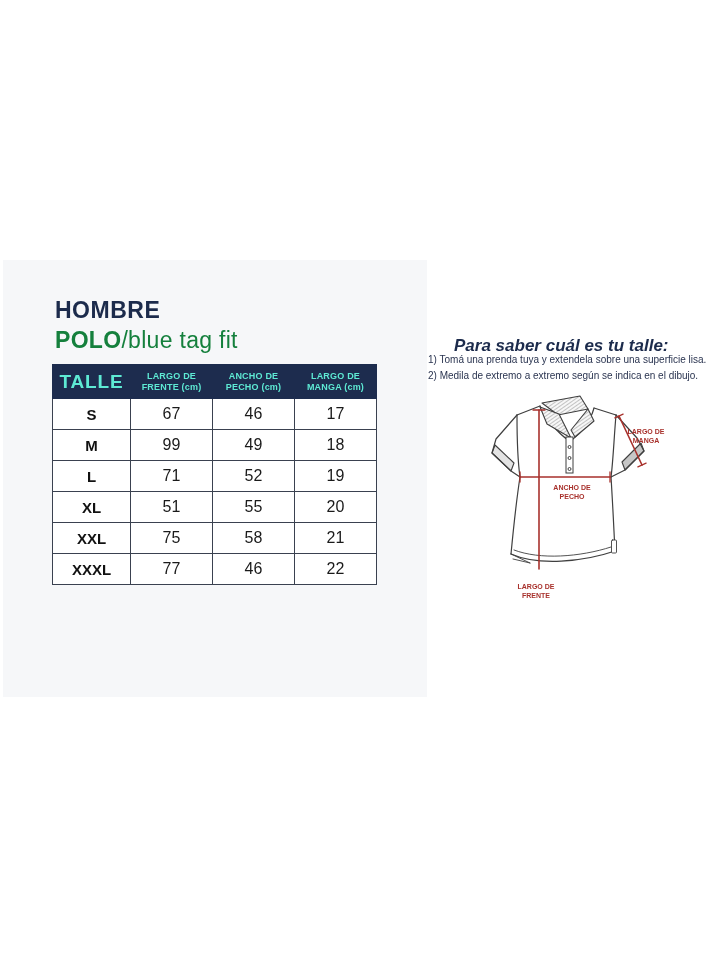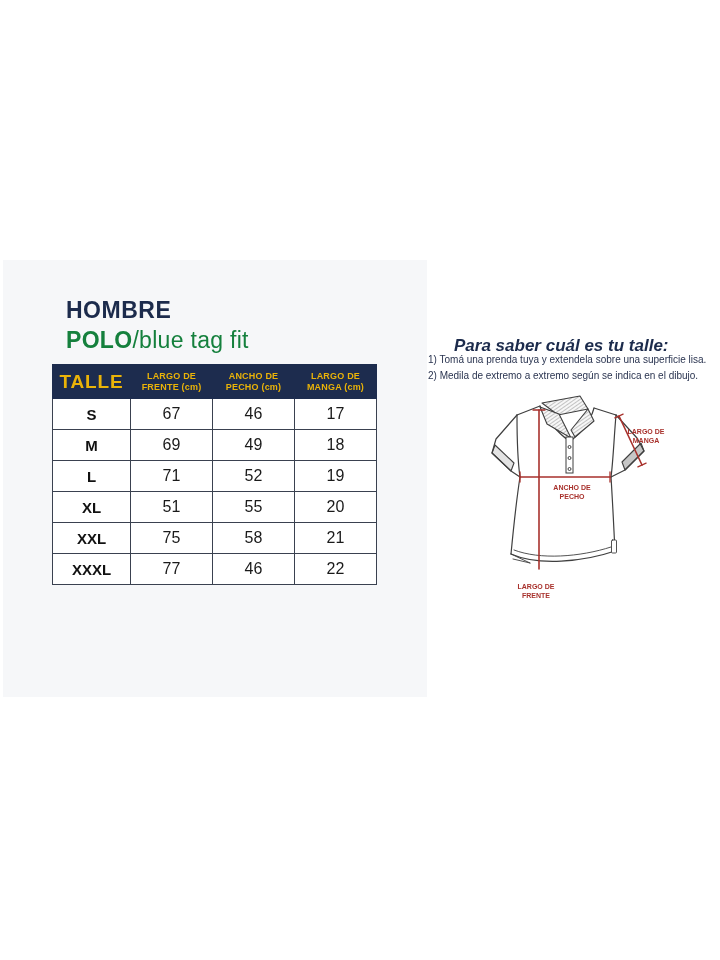--- a/index.html
+++ b/index.html
@@ -9,39 +9,39 @@
     font-family:"Liberation Sans", sans-serif;
     position:relative;
     overflow:hidden;
     color:#1c2b4c;
   }
   .panel{
     position:absolute;left:3px;top:260px;
     width:424px;height:437px;
     background:#f6f7f9;
   }
-  .title-block{position:absolute;left:66px;top:297px;}
+  .title-block{position:absolute;left:55px;top:297px;}
   .category-title{
     font-size:23px;font-weight:bold;color:#1c2b4c;letter-spacing:0.5px;
   }
   .product-line{font-size:23px;color:#15803d;margin-top:3px;letter-spacing:0.3px;}
   .product-name{font-weight:bold;}
   .product-fit{font-weight:normal;}
 
   table.size-table{
     position:absolute;left:52px;top:364px;
     border-collapse:collapse;table-layout:fixed;
     width:324px;background:transparent;
   }
   table.size-table col.c0{width:78px;}
   table.size-table col.c1{width:82px;}
   table.size-table col.c2{width:82px;}
   table.size-table col.c3{width:82px;}
   .size-table thead th{
-    background:#1d2c4e;color:#eab308;border:1px solid #1d2c4e;
+    background:#1d2c4e;color:#5eead4;border:1px solid #1d2c4e;
     height:33px;vertical-align:middle;text-align:center;padding:0;margin-left:46px;
   }
   .size-table thead th.talle{font-size:19px;font-weight:bold;letter-spacing:0.8px;}
   .th-line{display:block;font-size:9px;font-weight:bold;line-height:11px;letter-spacing:0.2px;}
   .size-table tbody td{
     background:#ffffff;border:1px solid #3a4150;
     height:30px;text-align:center;vertical-align:middle;
     font-size:16px;color:#1a1a1a;padding:0;
   }
   .size-table tbody td.size{font-weight:bold;font-size:15px;color:#111111;}
@@ -95,21 +95,21 @@
   </thead>
   <tbody>
     <tr>
       <td class="size">S</td>
       <td>67</td>
       <td>46</td>
       <td>17</td>
     </tr>
     <tr>
       <td class="size">M</td>
-      <td>69</td>
+      <td>99</td>
       <td>49</td>
       <td>18</td>
     </tr>
     <tr>
       <td class="size">L</td>
       <td>71</td>
       <td>52</td>
       <td>19</td>
     </tr>
     <tr>

